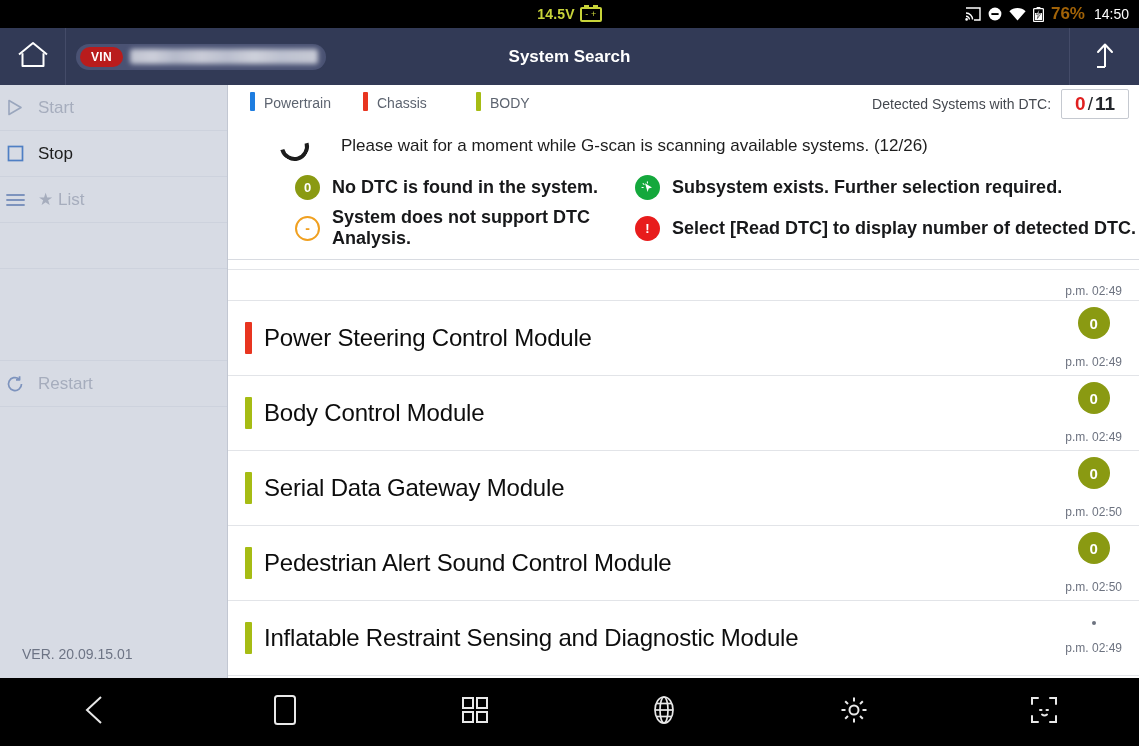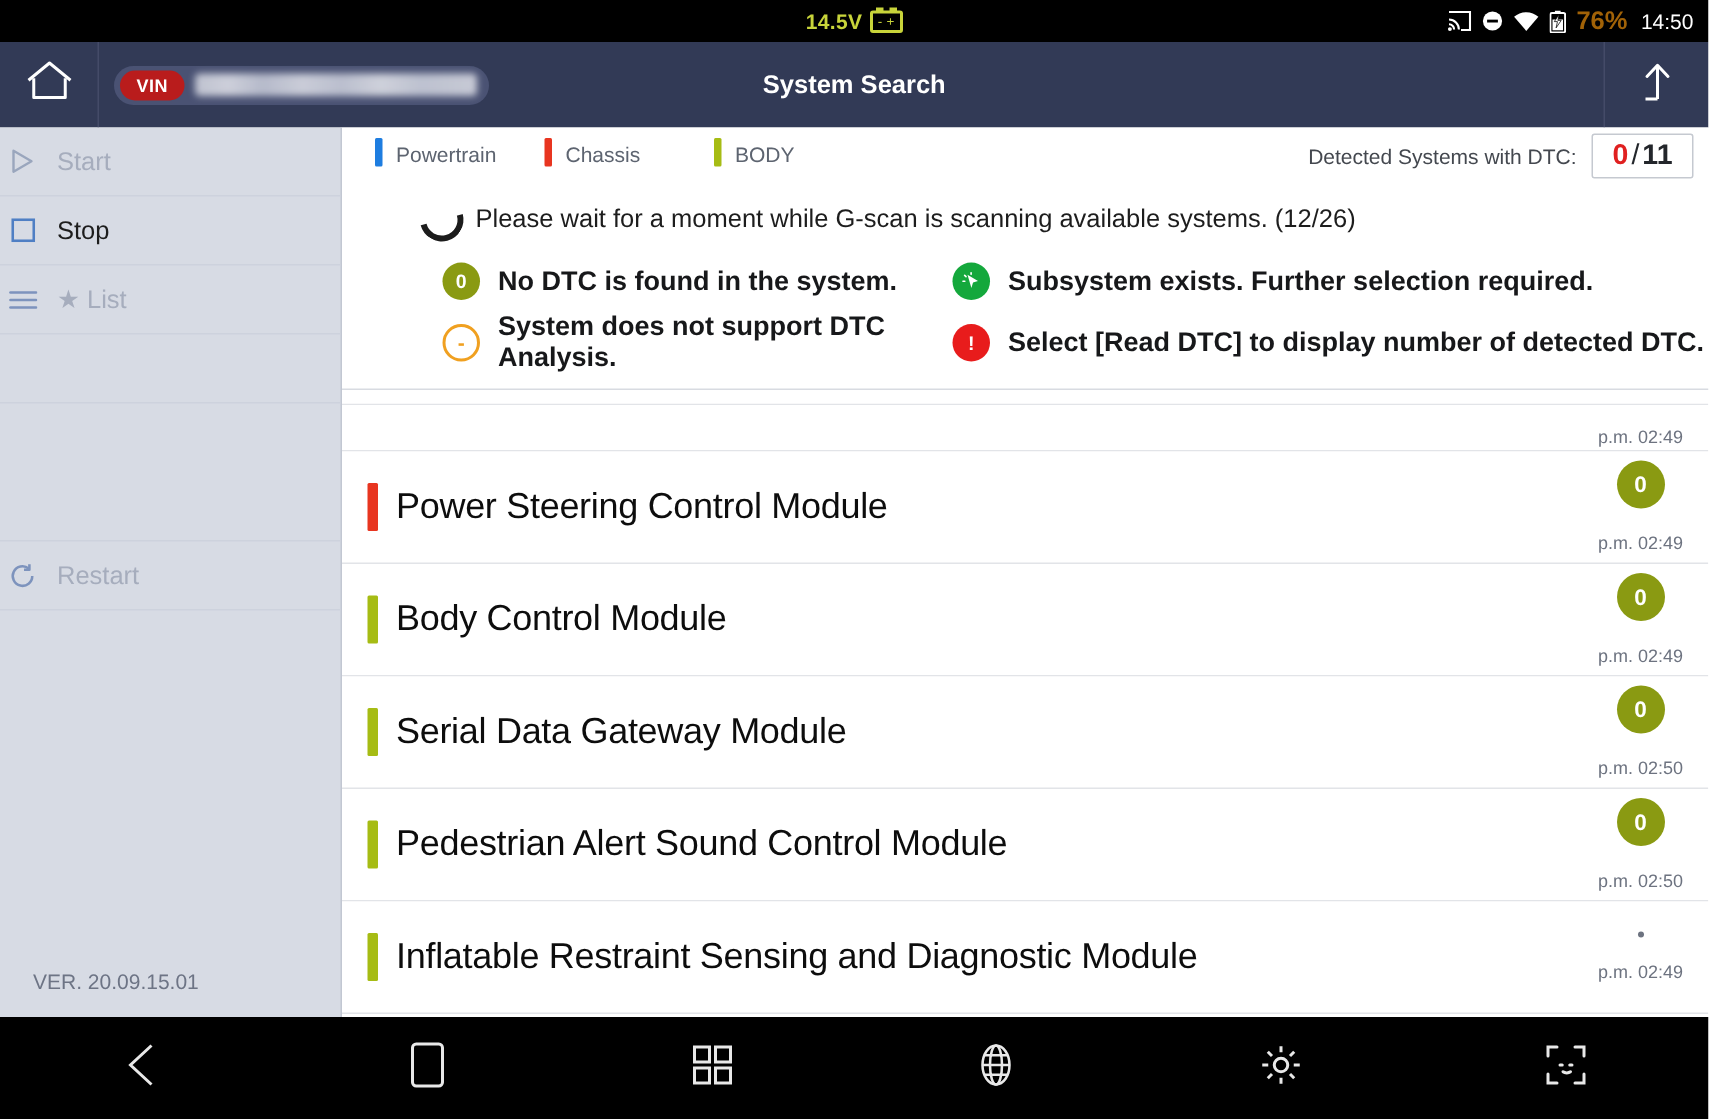--- a/index.html
+++ b/index.html
@@ -104,21 +104,21 @@
   }
   .dtc-label { font-size: 14px; color: #44484f; }
   .dtc-box {
     border: 1px solid #c5c9d0; background: #fff; padding: 3px 13px; border-radius: 2px;
     font-size: 19px; font-weight: bold; color: #23262b;
   }
   .dtc-box .zero { color: #e02020; }
   .dtc-box .slash { color: #23262b; font-weight: normal; margin: 0 2px; }
 
   .notice {
-    height: 58px; display: flex; align-items: center; padding-left: 52px; gap: 8px;
+    height: 58px; display: flex; align-items: center; padding-left: 52px; gap: 32px;
   }
   .spinner {
     width: 29px; height: 29px; border: 4px solid #1c1c1c;
     border-radius: 50%; border-top-color: transparent; border-left-color: transparent;
     transform: rotate(30deg);
   }
   .notice-text { font-size: 17px; color: #1d1d1d; }
 
   .legend {
     padding: 0 0 10px 0; display: grid; grid-template-columns: 340px auto;

